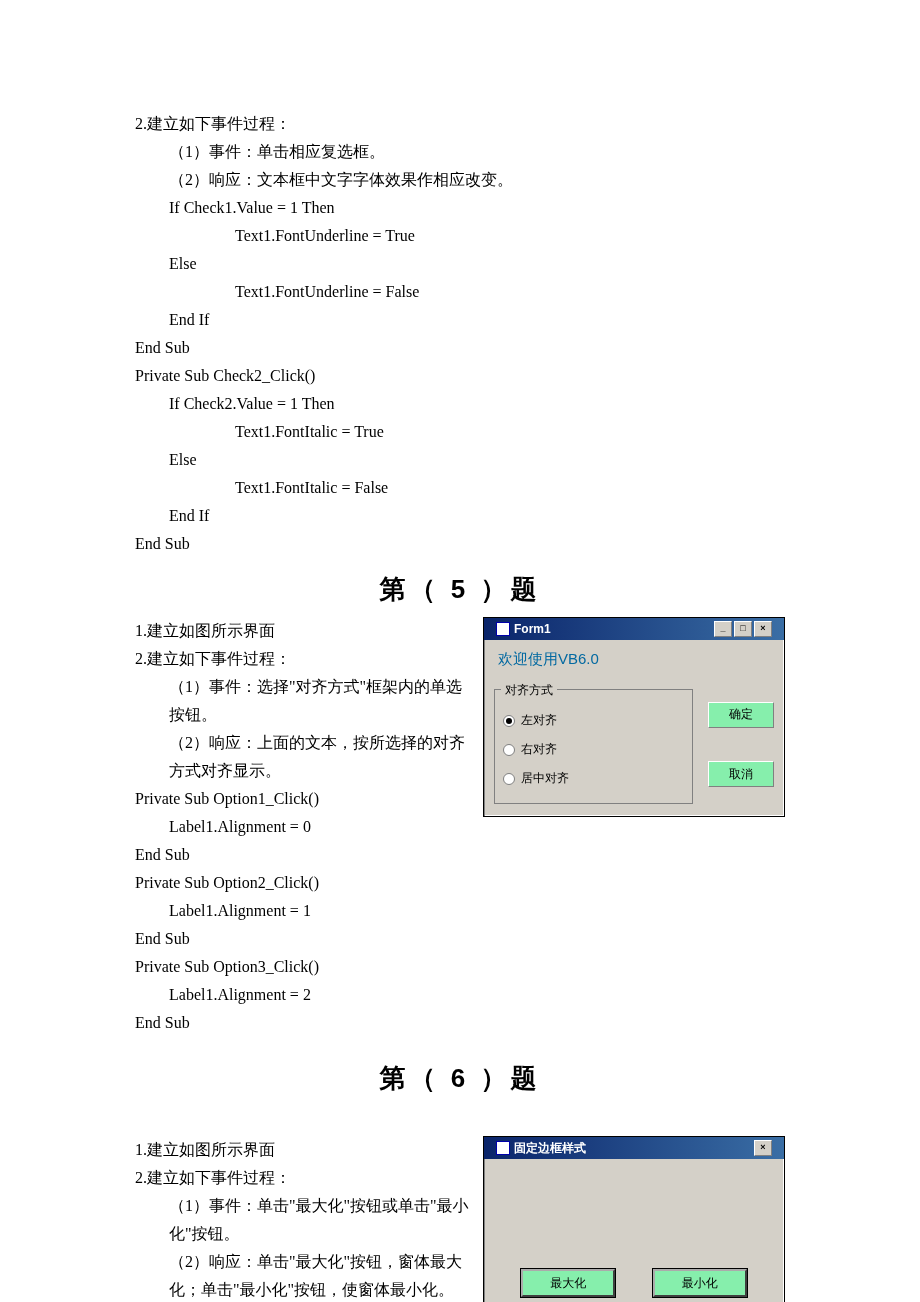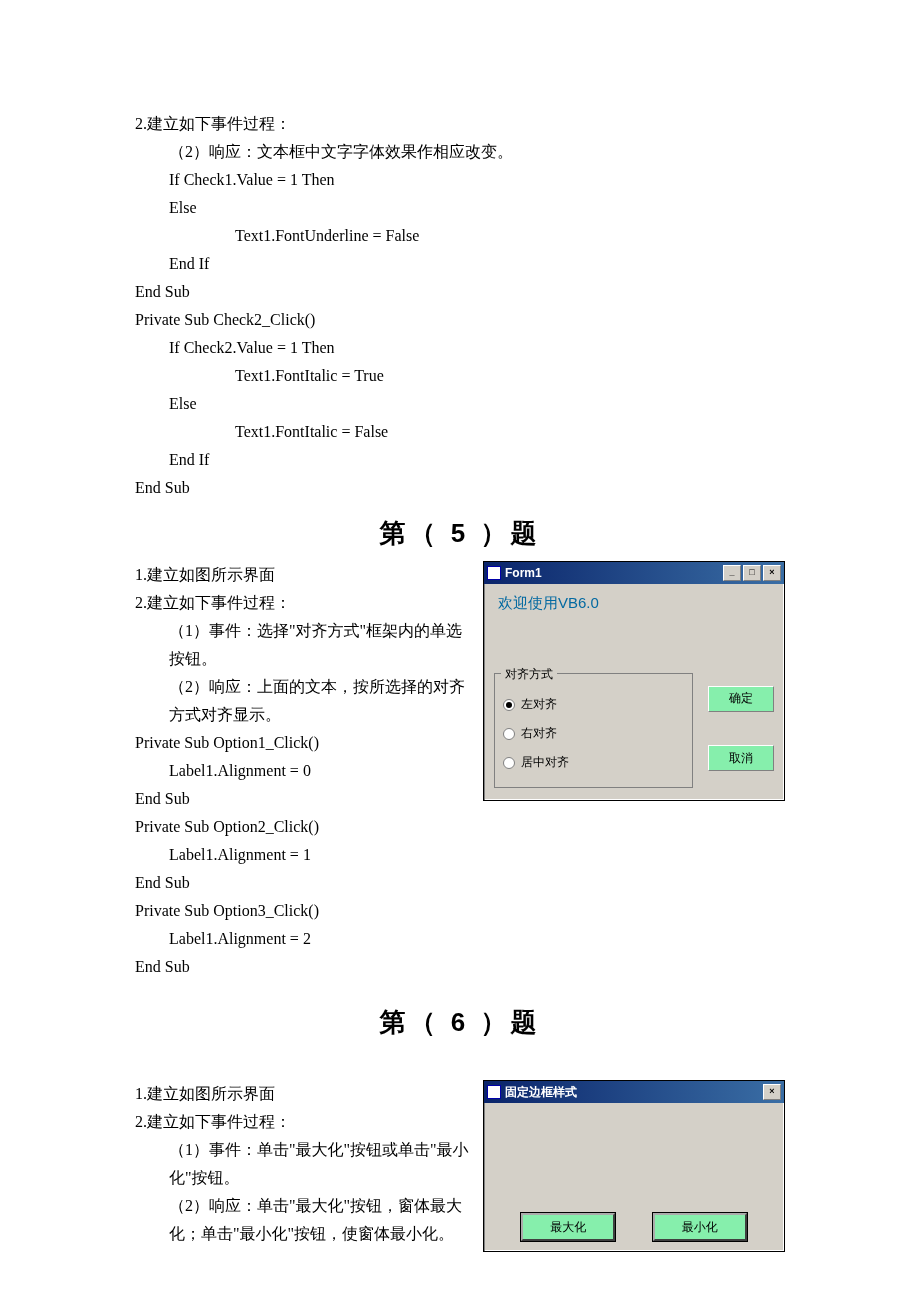--- a/index.html
+++ b/index.html
@@ -43,21 +43,21 @@
     background: #d4d0c8;
     box-shadow: 1px 1px 0 #808080 inset, -1px -1px 0 #fff inset;
     flex-shrink: 0;
   }
   .titlebar {
     background: linear-gradient(to right, #0a246a, #3a6ea5);
     color: #fff;
     display: flex;
     align-items: center;
     justify-content: space-between;
-    padding: 2px 3px;
+    padding: 2px 12px;
     font-weight: bold;
     height: 18px;
     gap: 34px;
   }
   .titlebar-left { display: flex; align-items: center; gap: 4px; }
   .tb-icon {
     width: 14px; height: 14px;
     background: #fff;
     border: 1px solid #00a;
     display: inline-block;
@@ -117,21 +117,20 @@
   .radio.checked::after {
     content: "";
     width: 6px; height: 6px;
     background: #000;
     border-radius: 50%;
   }
   .win-row2 {
     display: flex;
     align-items: stretch;
     gap: 15px;
-    margin-top: 40px;
   }
   .btn-col {
     display: flex;
     flex-direction: column;
     justify-content: space-around;
     gap: 16px;
     padding: 8px 0;
   }
   .vb-button {
     width: 64px; height: 24px;
@@ -163,22 +162,24 @@
     border-bottom-color: #404040;
     box-shadow: 0 0 0 1px #000;
   }
 </style>
 </head>
 <body>
 
 <div class="page">
 
   <p class="para">2.建立如下事件过程：</p>
+  <p class="para indent1">（1）事件：单击相应复选框。</p>
   <p class="para indent1">（2）响应：文本框中文字字体效果作相应改变。</p>
   <p class="para indent1">    If Check1.Value = 1 Then</p>
+  <p class="para indent3">            Text1.FontUnderline = True</p>
   <p class="para indent1">    Else</p>
   <p class="para indent3">            Text1.FontUnderline = False</p>
   <p class="para indent1">    End If</p>
   <p class="para">End Sub</p>
   <p class="para">Private Sub Check2_Click()</p>
   <p class="para indent1">    If Check2.Value = 1 Then</p>
   <p class="para indent3">            Text1.FontItalic = True</p>
   <p class="para indent1">    Else</p>
   <p class="para indent3">            Text1.FontItalic = False</p>
   <p class="para indent1">    End If</p>

